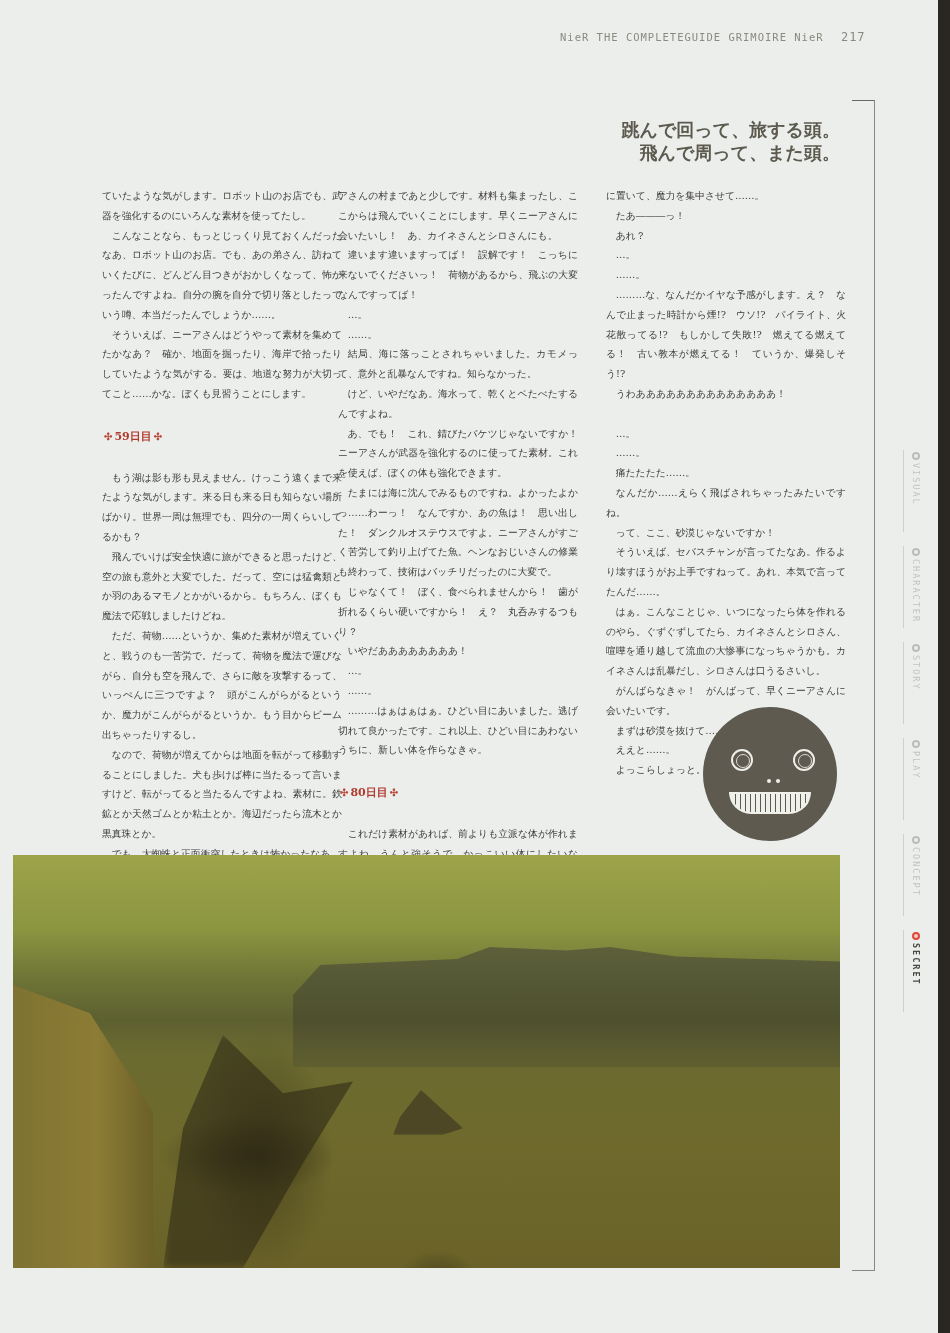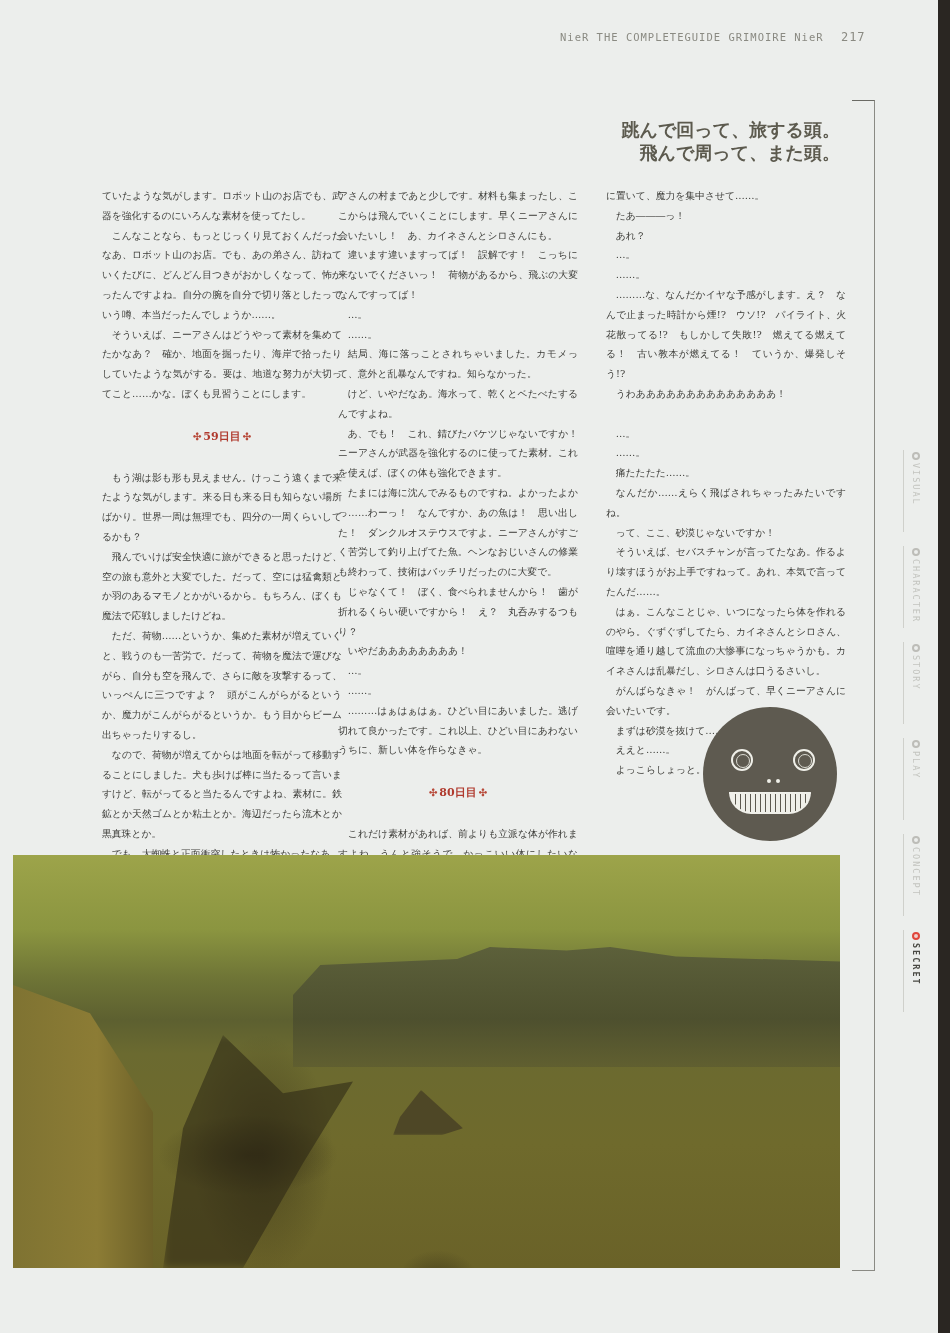--- a/index.html
+++ b/index.html
@@ -34,21 +34,21 @@
     position: absolute; top: 186px; width: 240px;
     font-size: 9.8px; line-height: 19.8px; color: #3c3c38;
     text-align: justify;
   }
   .col p { margin: 0; text-indent: 1em; }
   .col p.cont { text-indent: 0; }
   .col1 { left: 102px; }
   .col2 { left: 338px; }
   .col3 { left: 606px; }
   .day-head {
-    text-align: center; color: #b03a2e; font-weight: bold;
+    text-align: left; color: #b03a2e; font-weight: bold;
     font-size: 11px; margin: 23px 0 21px 0; text-indent: 0;
   }
   .day-head .orn { color: #b84a3a; font-size: 10px; margin: 0 2px; }
   .sidebar {
     position: absolute; left: 903px; top: 450px; width: 24px;
   }
   .side-item {
     position: relative; height: 82px; margin-bottom: 14px;
     border-left: 1px solid #cfd0cb;
     display: flex; flex-direction: column; align-items: center;

